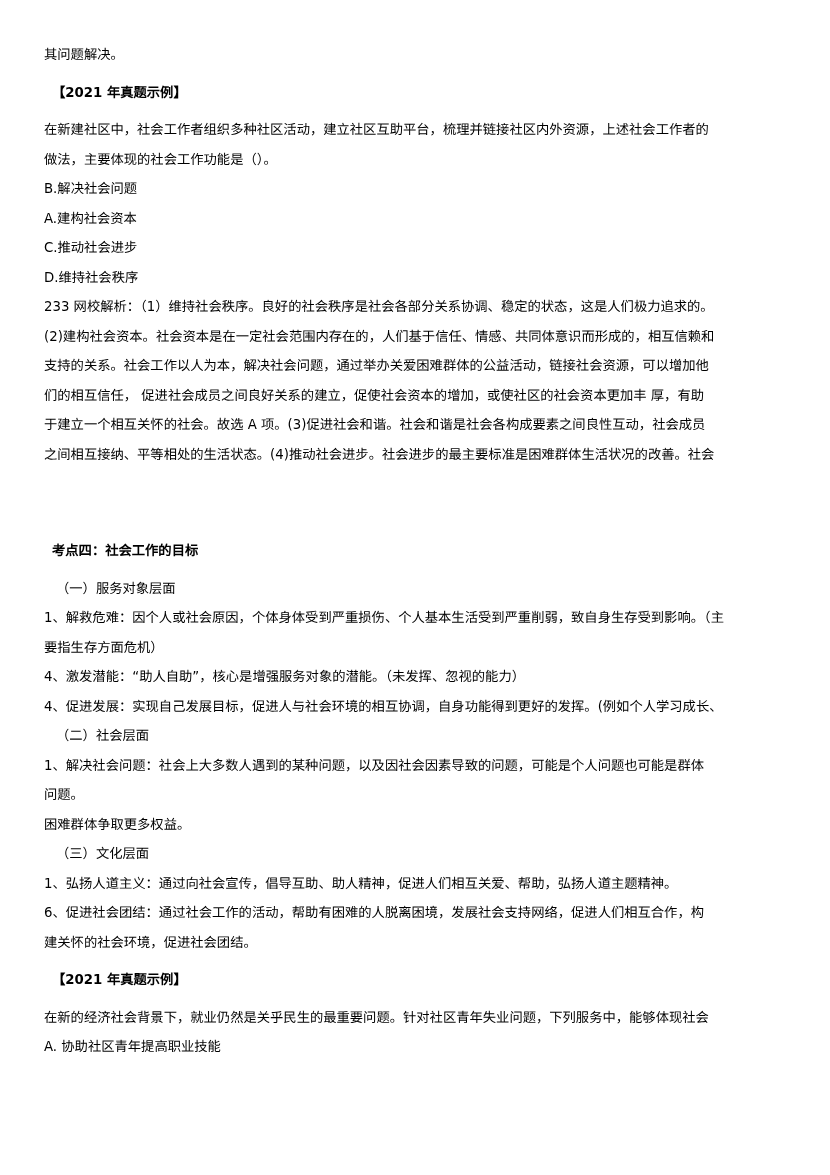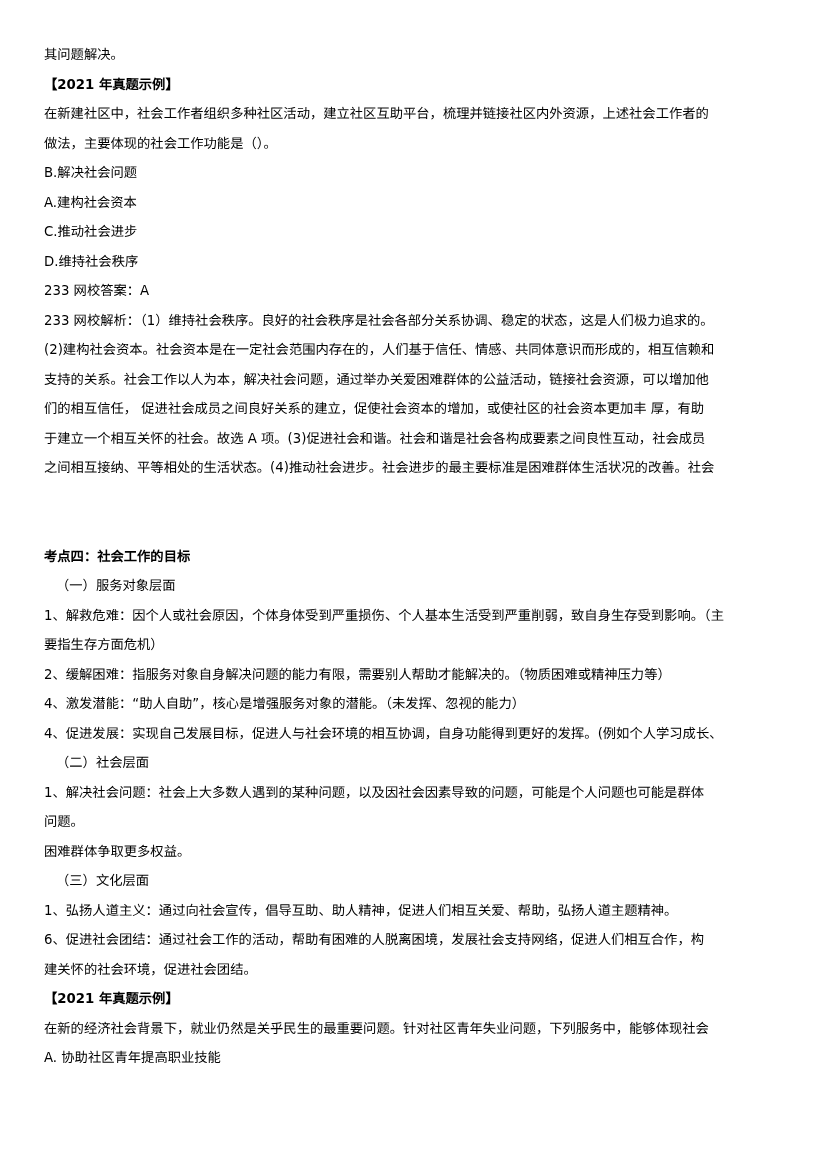--- a/index.html
+++ b/index.html
@@ -32,21 +32,21 @@
     white-space: nowrap;
   }
   p {
     margin: 0;
   }
   .para {
     margin: 0;
   }
   .heading {
     font-weight: bold;
-    margin: 0;
+    margin: 8px;
   }
   .indent1 {
     text-indent: 0;
     padding-left: 12px;
   }
   .spacer-lg {
     height: 59px;
   }
 </style>
 </head>
@@ -60,37 +60,35 @@
     <p class="para line heading">【2021 年真题示例】</p>
 
     <p class="para line">在新建社区中，社会工作者组织多种社区活动，建立社区互助平台，梳理并链接社区内外资源，上述社会工作者的</p>
     <p class="para line">做法，主要体现的社会工作功能是（）。</p>
 
     <p class="para line">B.解决社会问题</p>
     <p class="para line">A.建构社会资本</p>
     <p class="para line">C.推动社会进步</p>
     <p class="para line">D.维持社会秩序</p>
 
-    <p class="para line">233 网校答案：A</p>
 
     <p class="para line">233 网校解析：（1）维持社会秩序。良好的社会秩序是社会各部分关系协调、稳定的状态，这是人们极力追求的。</p>
     <p class="para line">(2)建构社会资本。社会资本是在一定社会范围内存在的，人们基于信任、情感、共同体意识而形成的，相互信赖和</p>
     <p class="para line">支持的关系。社会工作以人为本，解决社会问题，通过举办关爱困难群体的公益活动，链接社会资源，可以增加他</p>
     <p class="para line">们的相互信任， 促进社会成员之间良好关系的建立，促使社会资本的增加，或使社区的社会资本更加丰 厚，有助</p>
     <p class="para line">于建立一个相互关怀的社会。故选 A 项。(3)促进社会和谐。社会和谐是社会各构成要素之间良性互动，社会成员</p>
     <p class="para line">之间相互接纳、平等相处的生活状态。(4)推动社会进步。社会进步的最主要标准是困难群体生活状况的改善。社会</p>
 
     <div class="spacer-lg"></div>
 
     <p class="para line heading">考点四：社会工作的目标</p>
 
     <p class="para line indent1">（一）服务对象层面</p>
     <p class="para line">1、解救危难：因个人或社会原因，个体身体受到严重损伤、个人基本生活受到严重削弱，致自身生存受到影响。（主</p>
     <p class="para line">要指生存方面危机）</p>
-    <p class="para line">2、缓解困难：指服务对象自身解决问题的能力有限，需要别人帮助才能解决的。（物质困难或精神压力等）</p>
     <p class="para line">4、激发潜能：“助人自助”，核心是增强服务对象的潜能。（未发挥、忽视的能力）</p>
     <p class="para line">4、促进发展：实现自己发展目标，促进人与社会环境的相互协调，自身功能得到更好的发挥。(例如个人学习成长、</p>
 
     <p class="para line indent1">（二）社会层面</p>
     <p class="para line">1、解决社会问题：社会上大多数人遇到的某种问题，以及因社会因素导致的问题，可能是个人问题也可能是群体</p>
     <p class="para line">问题。</p>
     <p class="para line">困难群体争取更多权益。</p>
 
     <p class="para line indent1">（三）文化层面</p>
     <p class="para line">1、弘扬人道主义：通过向社会宣传，倡导互助、助人精神，促进人们相互关爱、帮助，弘扬人道主题精神。</p>

